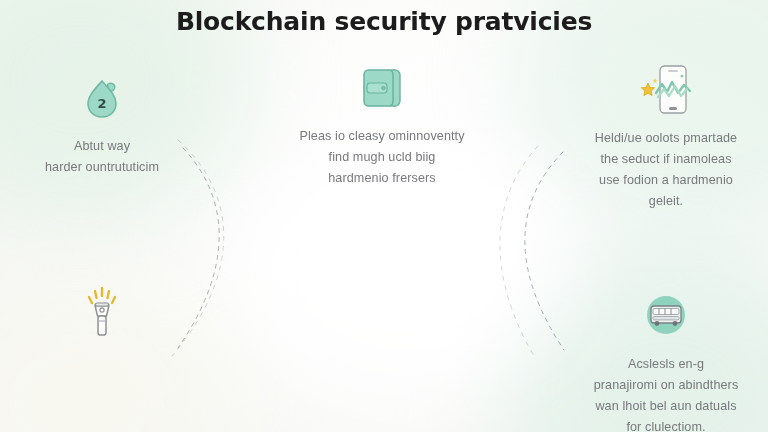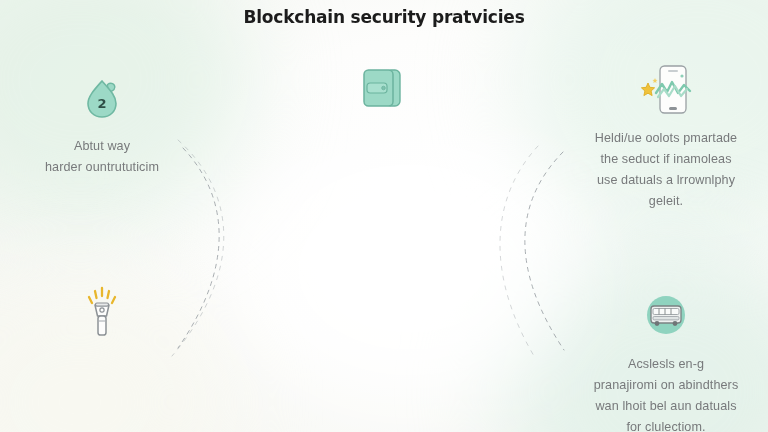--- a/index.html
+++ b/index.html
@@ -29,21 +29,21 @@
   .wash.d { left:-70px; bottom:-100px; width:300px; height:260px; background:rgba(247,247,240,.8); }
   .wash.e { left:250px; top:150px; width:320px; height:240px; background:rgba(255,255,255,.85); }
 
   
   #arcs { position:absolute; inset:0; }
 
   
   .title {
     position:absolute; left:0; right:0; top:7px;
     text-align:center;
-    font-size:17px;
+    font-size:25px;
     font-weight:700;
     letter-spacing:-0.2px;
     color:#1c1c1c;
     font-family:"DejaVu Sans", sans-serif;
   }
 
   
   .block { position:absolute; text-align:center; }
   .block .icon { display:flex; align-items:center; justify-content:center; height:56px; margin-bottom:10px; }
   .block .txt {
@@ -102,38 +102,41 @@
 
   <div class="block" id="b-tm">
     <div class="icon">
       <svg width="56" height="52" viewBox="0 0 56 52">
         <rect x="32" y="8" width="14" height="36" rx="5" fill="#9cd9c6" stroke="#6bb39e" stroke-width="1.4"></rect>
         <rect x="10" y="8" width="29" height="36" rx="4.5" fill="#9cd9c6" stroke="#6bb39e" stroke-width="1.5"></rect>
         <rect x="13" y="21" width="20" height="10" rx="3.2" fill="#a9e0cf" stroke="#6bb39e" stroke-width="1.2"></rect>
         <circle cx="29.5" cy="26" r="1.8" fill="#7ec2ad" stroke="#6bb39e" stroke-width="0.8"></circle>
       </svg>
     </div>
+    <div class="txt">Pleas io cleasy ominnoventty
+find mugh ucld biig
+hardmenio frersers</div>
   </div>
 
   <div class="block" id="b-tr">
     <div class="icon">
       <svg width="64" height="58" viewBox="0 0 64 58">
         <rect x="26" y="5" width="26" height="47" rx="4.5" fill="#fdfdfc" stroke="#9aa0a4" stroke-width="1.3"></rect>
         <rect x="34" y="9" width="10" height="2" rx="1" fill="#c9ced1"></rect>
         <rect x="35" y="46" width="8" height="3" rx="1.5" fill="#8d9296"></rect>
         <path d="M22,32 L28,23 L33,31 L38,21 L44,32 L50,24 L56,30" fill="none" stroke="#7ec9ae" stroke-width="2.4" stroke-linejoin="round" stroke-linecap="round"></path>
         <path d="M24,36 L30,28 L35,35 L41,25 L47,35 L53,28" fill="none" stroke="#a8dcc8" stroke-width="2.2" stroke-linejoin="round" stroke-linecap="round"></path>
         <path d="M14,22 l1.9,4.3 l4.7,0.5 l-3.5,3.2 l1,4.6 l-4.1,-2.4 l-4.1,2.4 l1,-4.6 l-3.5,-3.2 l4.7,-0.5 z" fill="#f0c23c" stroke="#dfae22" stroke-width="0.9"></path>
         <path d="M21,17 l0.7,1.7 l1.8,0.2 l-1.4,1.2 l0.4,1.8 l-1.5,-0.9 l-1.6,0.9 l0.4,-1.8 l-1.3,-1.2 l1.8,-0.2 z" fill="#f3cf63"></path>
         <circle cx="48" cy="15" r="1.6" fill="#8ed0b8"></circle>
       </svg>
     </div>
     <div class="txt">Heldi/ue oolots pmartade
 the seduct if inamoleas
-use datuals a lrrownlphy
+use fodion a hardmenio
 geleit.</div>
   </div>
 
   <div class="block" id="b-bl">
     <div class="icon">
       <svg width="62" height="60" viewBox="0 0 62 60">
         <g stroke="#e8b62c" stroke-width="2.3" stroke-linecap="round">
           <line x1="18" y1="14" x2="21" y2="20"></line>
           <line x1="24" y1="8" x2="25.5" y2="15"></line>
           <line x1="31" y1="5" x2="31" y2="13"></line>

